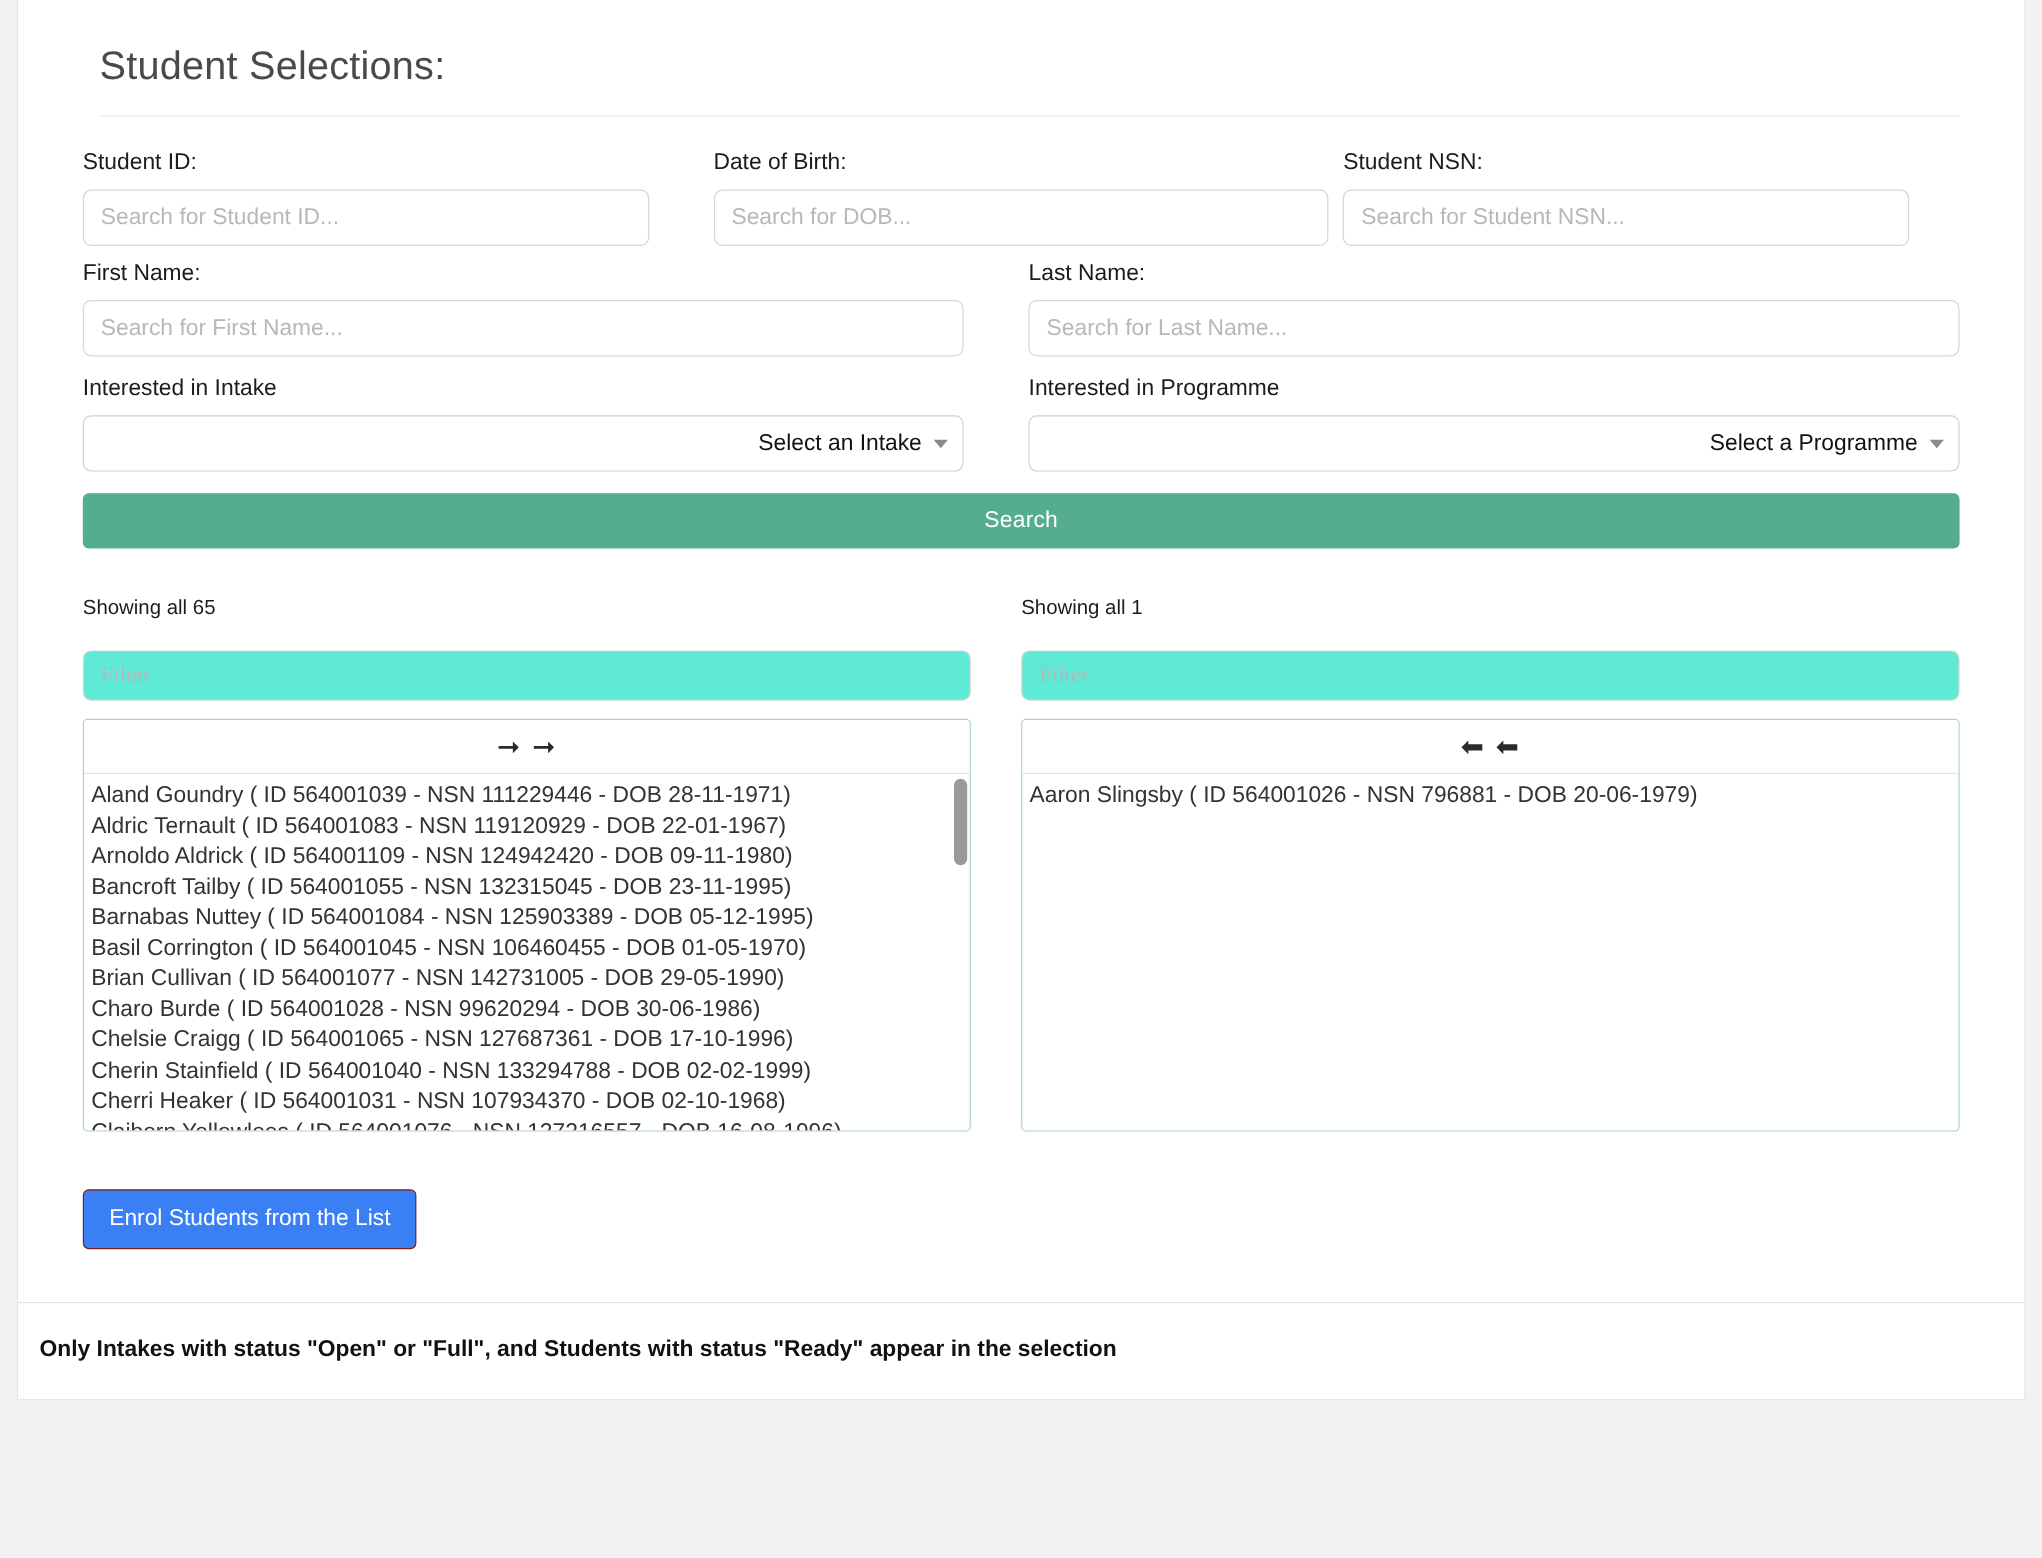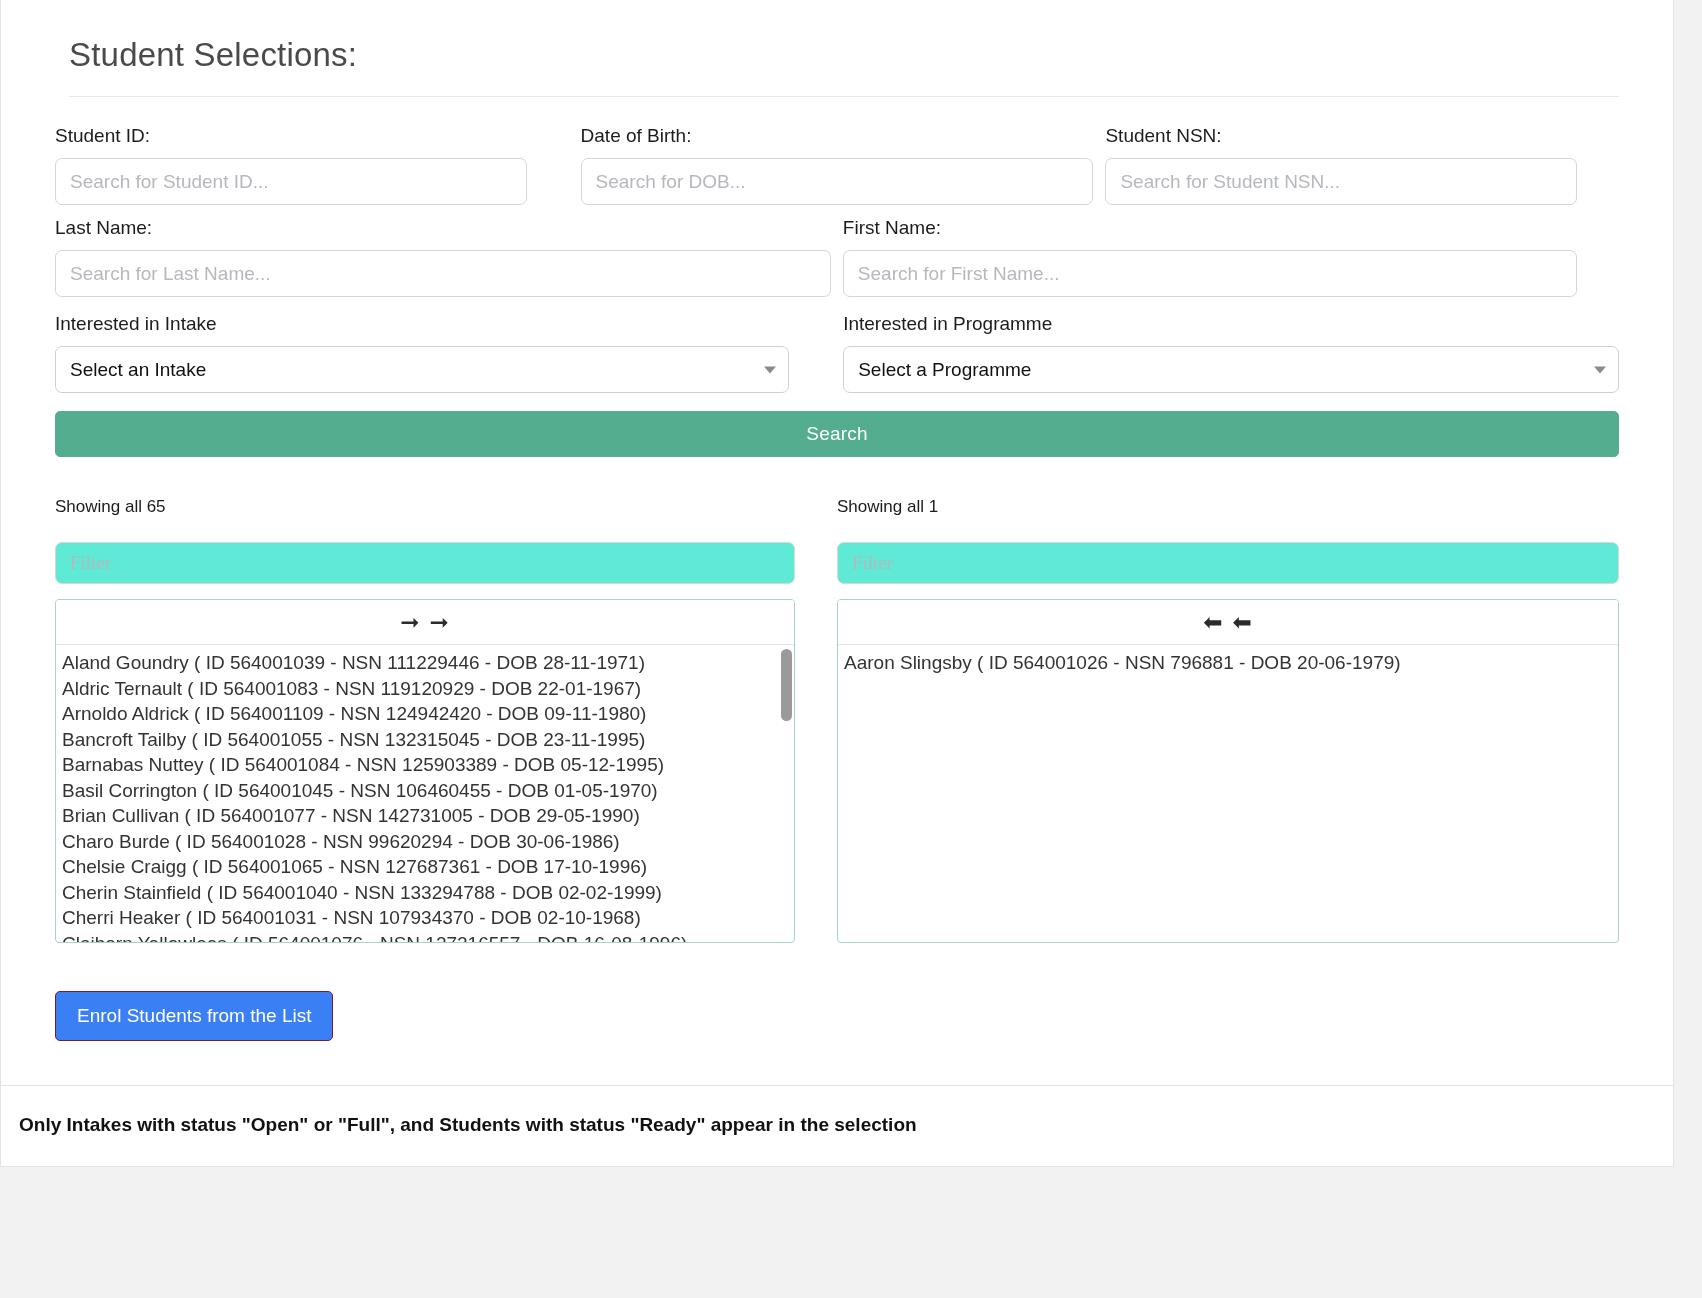--- a/index.html
+++ b/index.html
@@ -11,21 +11,21 @@
   .page {
     width: 1702px;
     height: 1298px;
     position: relative;
     background: #f2f2f2;
     overflow: hidden;
     box-sizing: border-box;
   }
   .card {
     position: absolute;
-    left: 0;
+    left: 14px;
     top: 0px;
     width: 1674px;
     background: #ffffff;
     border: 1px solid #e3e3e3;
     border-top: none;
     box-sizing: border-box;
   }
   .card-body {
     padding: 22px 54px 44px 54px;
   }
@@ -86,20 +86,21 @@
     height: 47px;
     font-size: 19px;
     color: #111;
     padding: 10px 34px 10px 14px;
     border: 1px solid #d0d0d0;
     border-radius: 7px;
     background: #fff;
     line-height: 26px;
     white-space: nowrap;
     overflow: hidden;
+    text-align: right;
   }
   .caret {
     position: absolute;
     right: 13px;
     top: 50%;
     transform: translateY(-50%);
     width: 0; height: 0;
     border-left: 6px solid transparent;
     border-right: 6px solid transparent;
     border-top: 7px solid #8b8b8b;
@@ -253,27 +254,27 @@
         <div class="field third">
           <label class="fl">Student NSN:</label>
           <input class="text-input" type="text" placeholder="Search for Student NSN..." style="">
         </div>
       </div>
 
       <div class="spacer-10"></div>
 
       
       <div class="form-row">
+        <div class="field half">
+          <label class="fl">First Name:</label>
+          <input class="text-input" type="text" placeholder="Search for First Name..." style="">
+        </div>
         <div class="field half last">
           <label class="fl">Last Name:</label>
           <input class="text-input" type="text" placeholder="Search for Last Name..." style="">
-        </div>
-        <div class="field half">
-          <label class="fl">First Name:</label>
-          <input class="text-input" type="text" placeholder="Search for First Name..." style="">
         </div>
       </div>
 
       <div class="spacer-14"></div>
 
       
       <div class="form-row">
         <div class="field half">
           <label class="fl">Interested in Intake</label>
           <div class="select-wrap">

